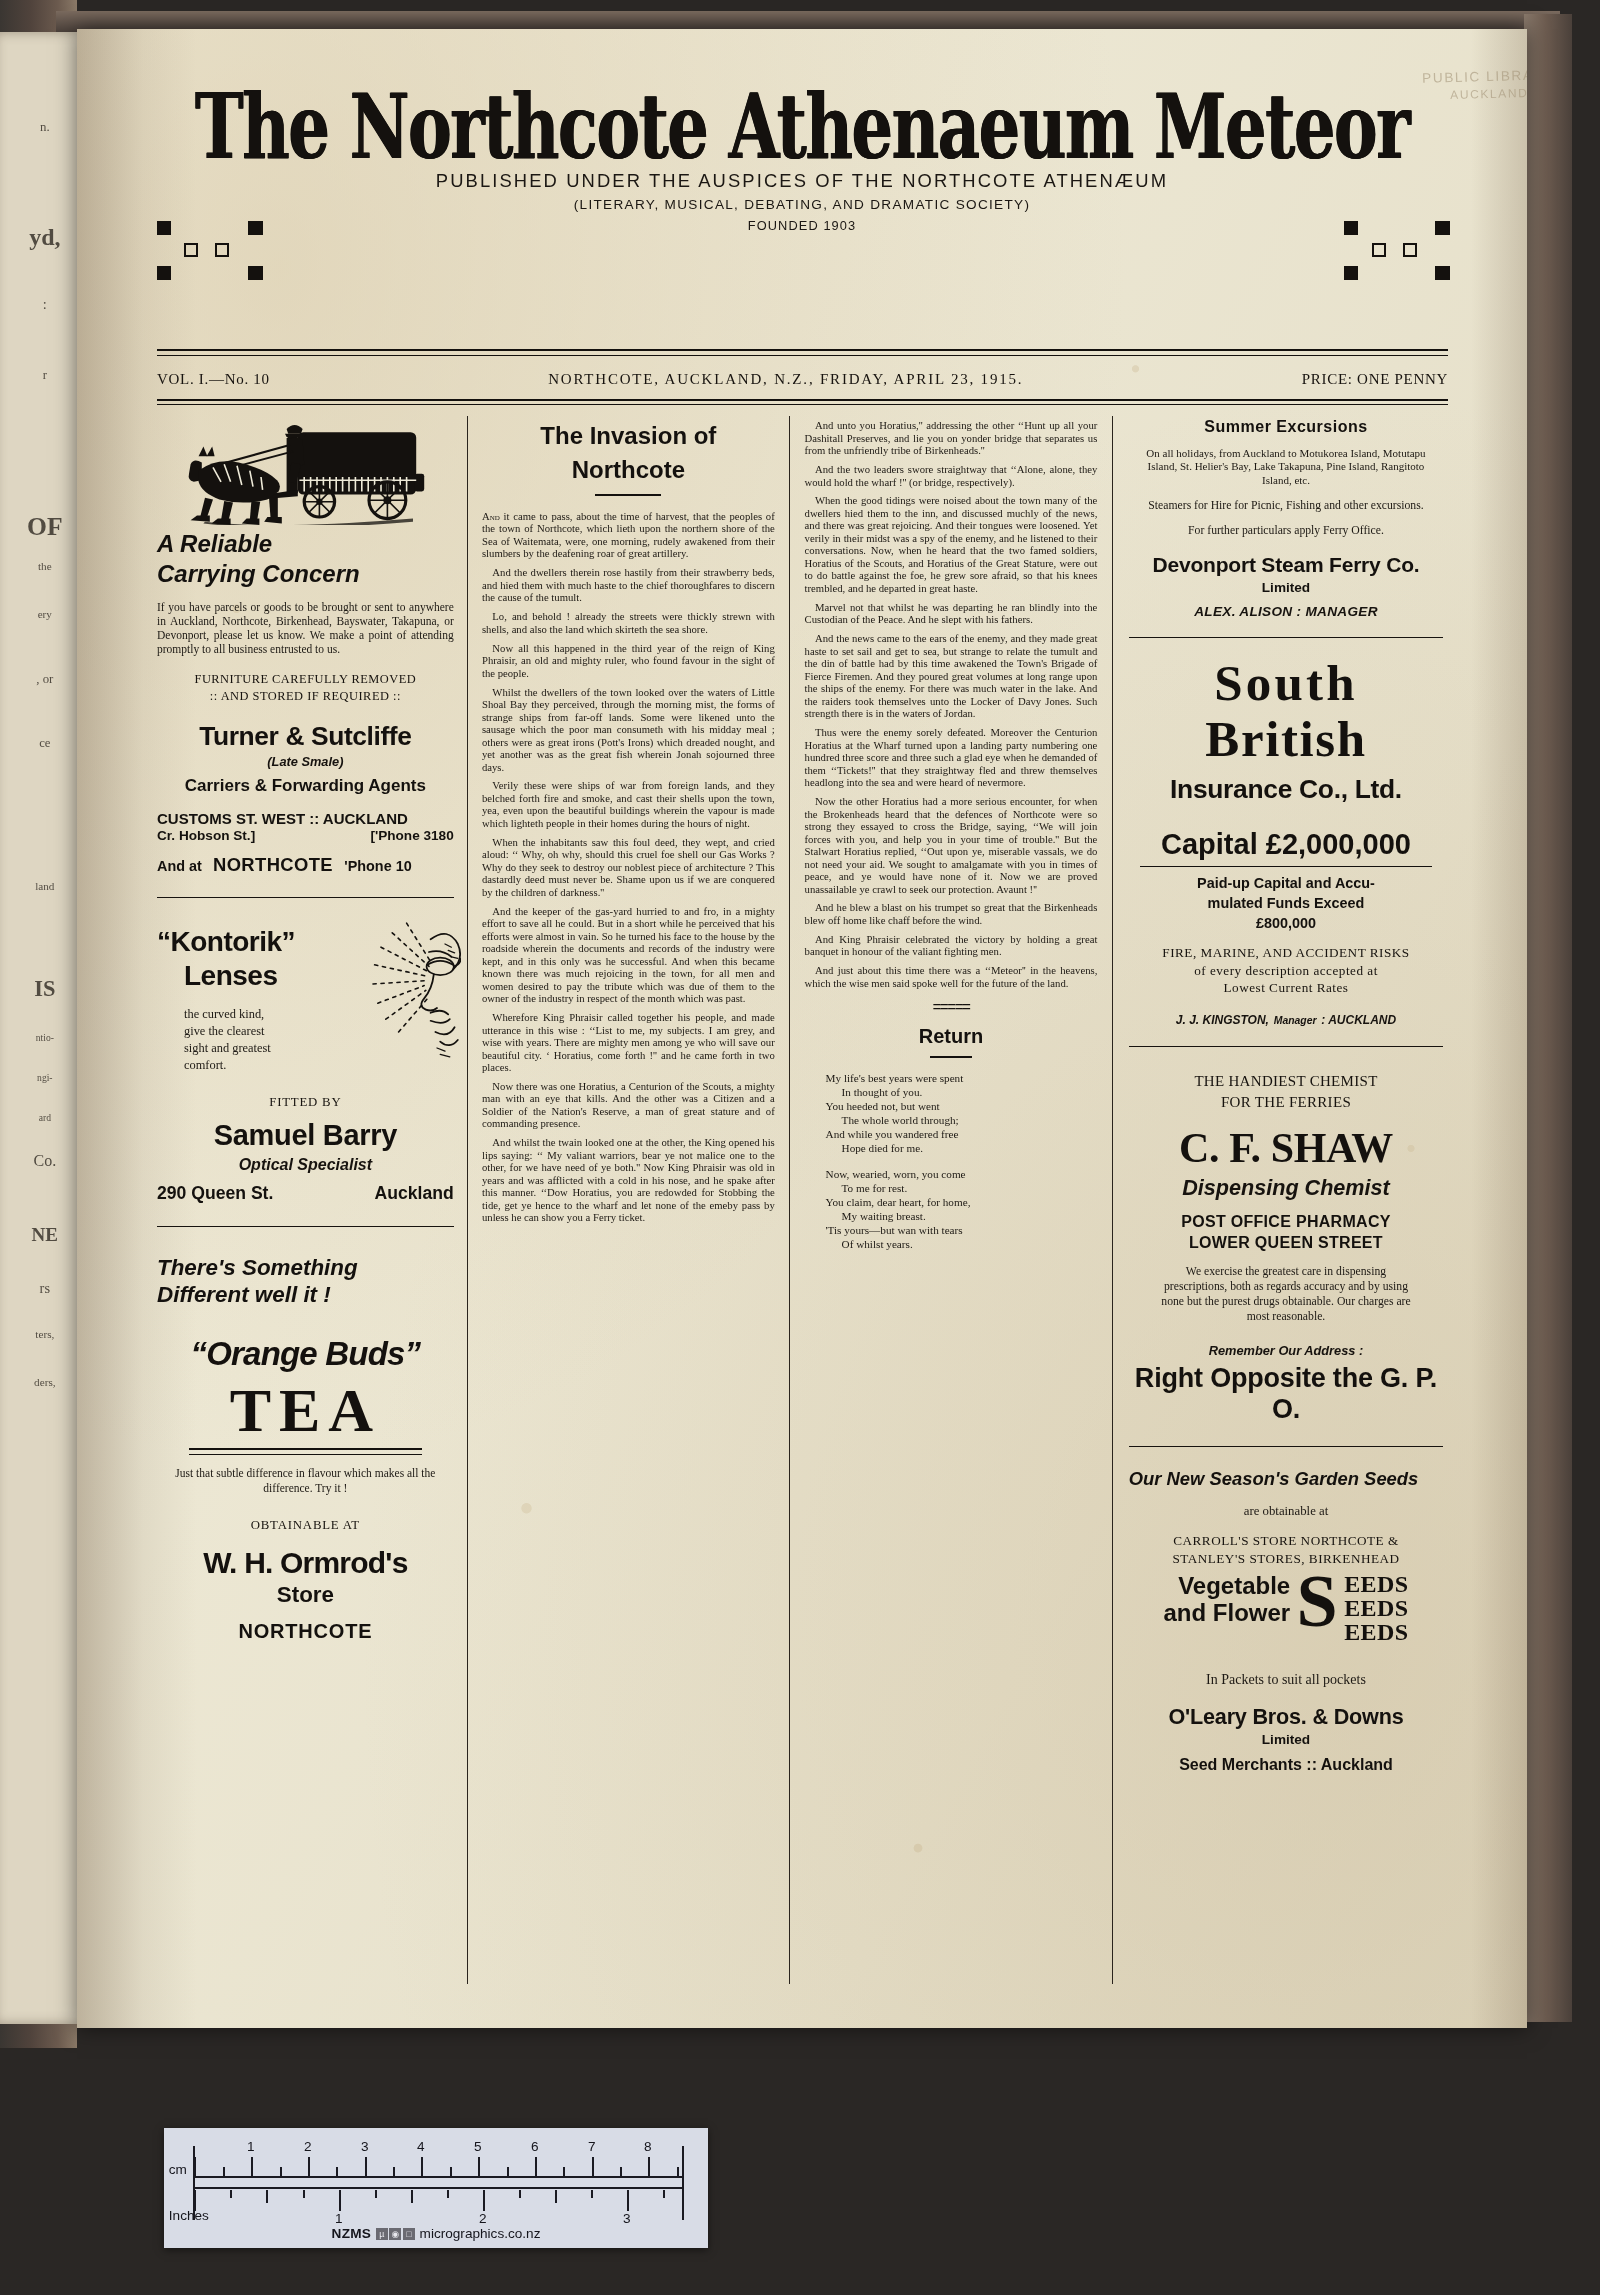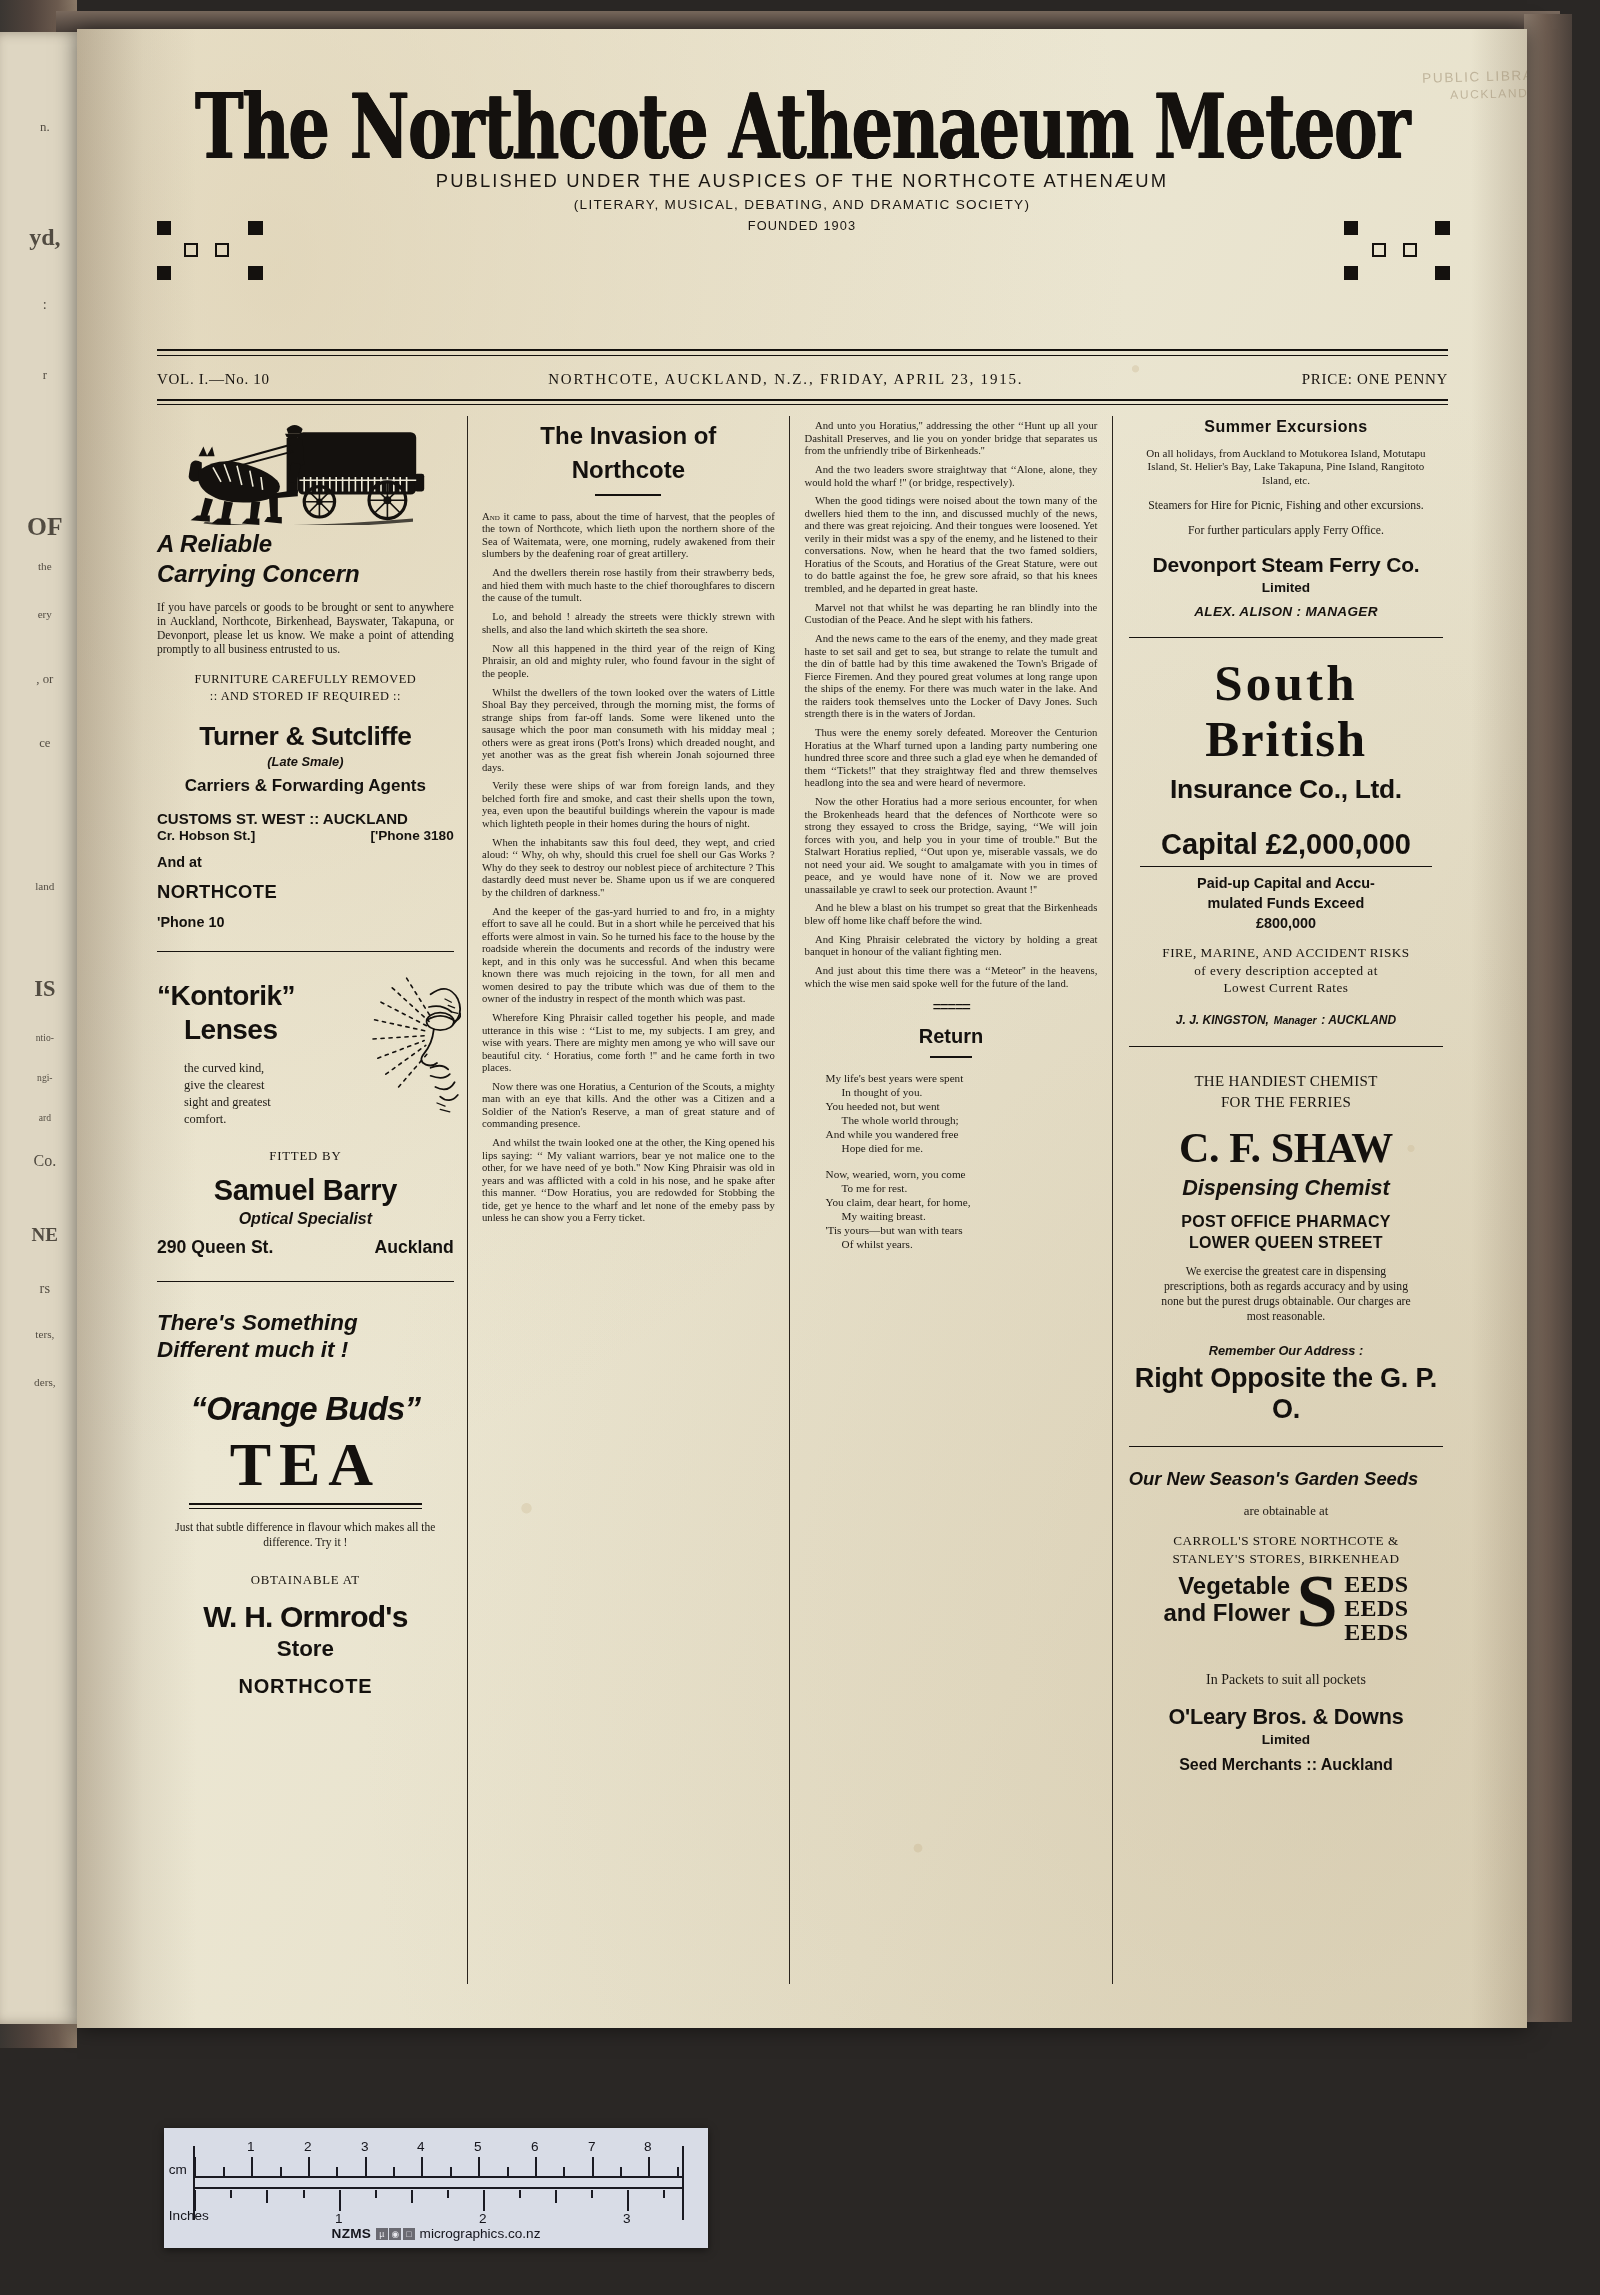--- a/index.html
+++ b/index.html
@@ -338,21 +338,21 @@
 
         <div class="t-sans-bold ad-center" style="font-size:26.4px;margin-top:16px;color:#14110e;letter-spacing:-0.4px;">Turner &amp; Sutcliffe</div>
         <div class="t-ital-bold ad-center" style="font-size:12.8px;margin-top:2.4px;color:#17130f;">(Late Smale)</div>
         <div class="t-sans-bold ad-center" style="font-size:17px;margin-top:6.4px;color:#14110e;">Carriers &amp; Forwarding Agents</div>
 
         <div class="t-sans-bold" style="font-size:15px;margin-top:14.4px;color:#14110e;">CUSTOMS ST. WEST :: AUCKLAND</div>
         <div style="display:flex;justify-content:space-between;font-family:'Liberation Sans',sans-serif;font-weight:700;font-size:13.6px;margin-top:0.8px;color:#14110e;">
           <span>Cr. Hobson St.]</span>
           <span>['Phone 3180</span>
         </div>
-        <div style="display:flex;align-items:baseline;gap:11.2px;margin-top:11.2px;font-family:'Liberation Sans',sans-serif;font-weight:700;color:#14110e;flex-direction:column;">
+        <div style="display:flex;align-items:baseline;gap:11.2px;margin-top:11.2px;font-family:'Liberation Sans',sans-serif;font-weight:700;color:#14110e;">
           <span style="font-size:14.4px;">And at</span>
           <span style="font-size:18.4px;letter-spacing:0.4px;">NORTHCOTE</span>
           <span style="font-size:14.4px;">'Phone 10</span>
         </div>
       </div>
 
       <div class="ad-rule" style="margin-top:21px;"></div>
 
       <div class="ad" style="margin-top:27px;">
         <div id="face-cut">
@@ -411,21 +411,21 @@
           <span>290 Queen St.</span>
           <span>Auckland</span>
         </div>
       </div>
 
       <div class="ad-rule" style="margin-top:22.4px;"></div>
 
       <div class="ad" style="margin-top:27px;">
         <div class="t-ital-bold" style="font-size:22.4px;line-height:27px;color:#14110e;">
           <div>There's Something</div>
-          <div>Different much it !</div>
+          <div>Different well it !</div>
         </div>
 
         <div class="ad-center t-ital-bold" style="font-size:33px;margin-top:27px;color:#14110e;letter-spacing:-0.8px;">“Orange Buds”</div>
         <div class="ad-center" style="font-family:'Liberation Serif',serif;font-weight:700;font-size:62px;line-height:67px;letter-spacing:8px;color:#14110e;margin-top:3.2px;">TEA</div>
 
         <div style="border-top:2px solid #14110e;margin:4.8px 32px 0;"></div>
         <div style="border-top:1.1px solid #14110e;margin:3.2px 32px 0;"></div>
 
         <div class="body-text ad-center" style="font-size:11.5px;line-height:15px;margin-top:11.2px;text-align:center;">Just that subtle difference in flavour which makes all the difference.          Try it !</div>
 

